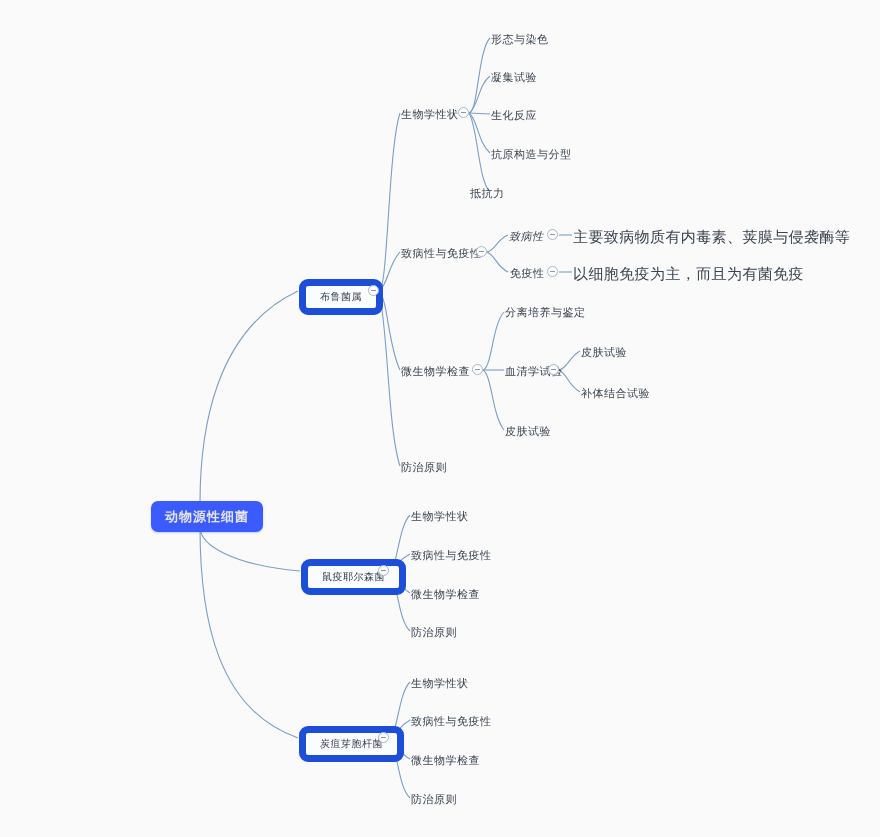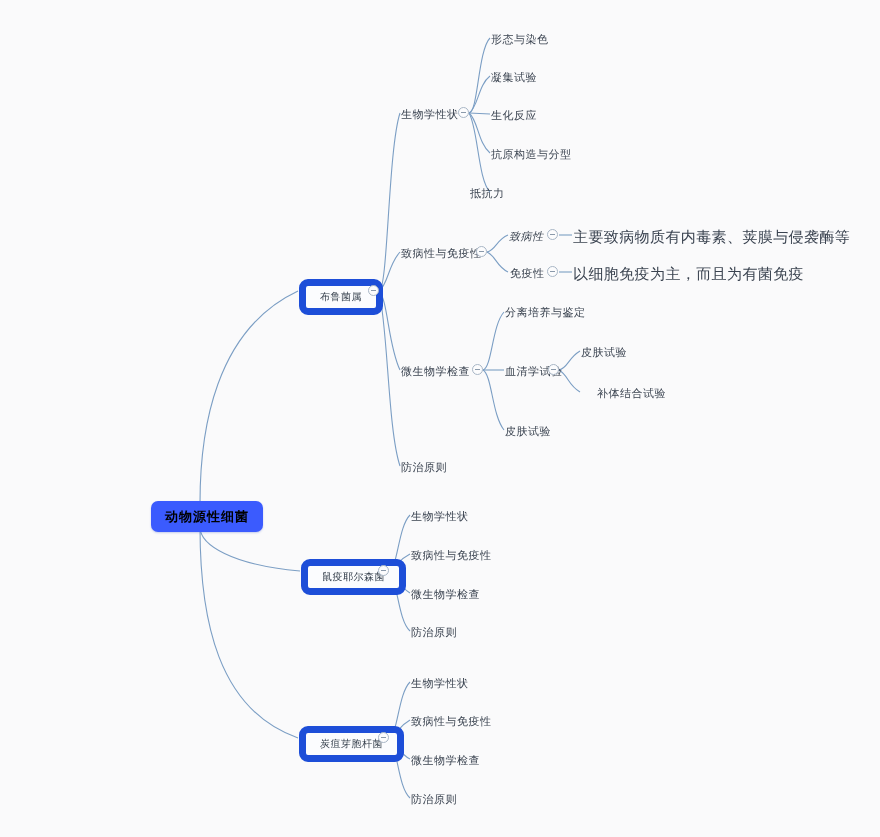--- a/index.html
+++ b/index.html
@@ -30,21 +30,21 @@
   .node {
     position: absolute;
     box-sizing: border-box;
     white-space: nowrap;
     line-height: 1;
     text-align: center;
   }
   
   .node.root {
     background: #3b5bfe;
-    color: #000000;
+    color: #e5e5e5;
     font-size: 13px;
     font-weight: bold;
     letter-spacing: 1px;
     border-radius: 7px;
     padding: 9px 14px;
     box-shadow: 0 1px 2px rgba(40,70,200,0.25);
   }
   
   .node.boxed {
     background: #fbfcfe;
@@ -165,21 +165,21 @@
   <div class="node leafnote" style="left:573px; top:266px;">以细胞免疫为主，而且为有菌免疫</div>
 
   <div class="node plain" style="left:401px; top:364px;">微生物学检查</div>
   <div class="toggle" style="left:472px; top:364px;"></div>
 
   <div class="node plain" style="left:505px; top:305px;">分离培养与鉴定</div>
 
   <div class="node plain" style="left:505px; top:364px;">血清学试验</div>
   <div class="toggle" style="left:548px; top:364px;"></div>
   <div class="node plain" style="left:581px; top:345px;">皮肤试验</div>
-  <div class="node plain" style="left:581px; top:386px;margin-left:16px;">补体结合试验</div>
+  <div class="node plain" style="left:581px; top:386px;">补体结合试验</div>
 
   <div class="node plain" style="left:505px; top:424px;">皮肤试验</div>
 
   <div class="node plain" style="left:401px; top:460px;">防治原则</div>
 
   <div class="node boxed" style="left:301px; top:559px;">鼠疫耶尔森菌</div>
   <div class="toggle" style="left:378px; top:565px;"></div>
 
   <div class="node plain" style="left:411px; top:509px;">生物学性状</div>
   <div class="node plain" style="left:411px; top:548px;">致病性与免疫性</div>

